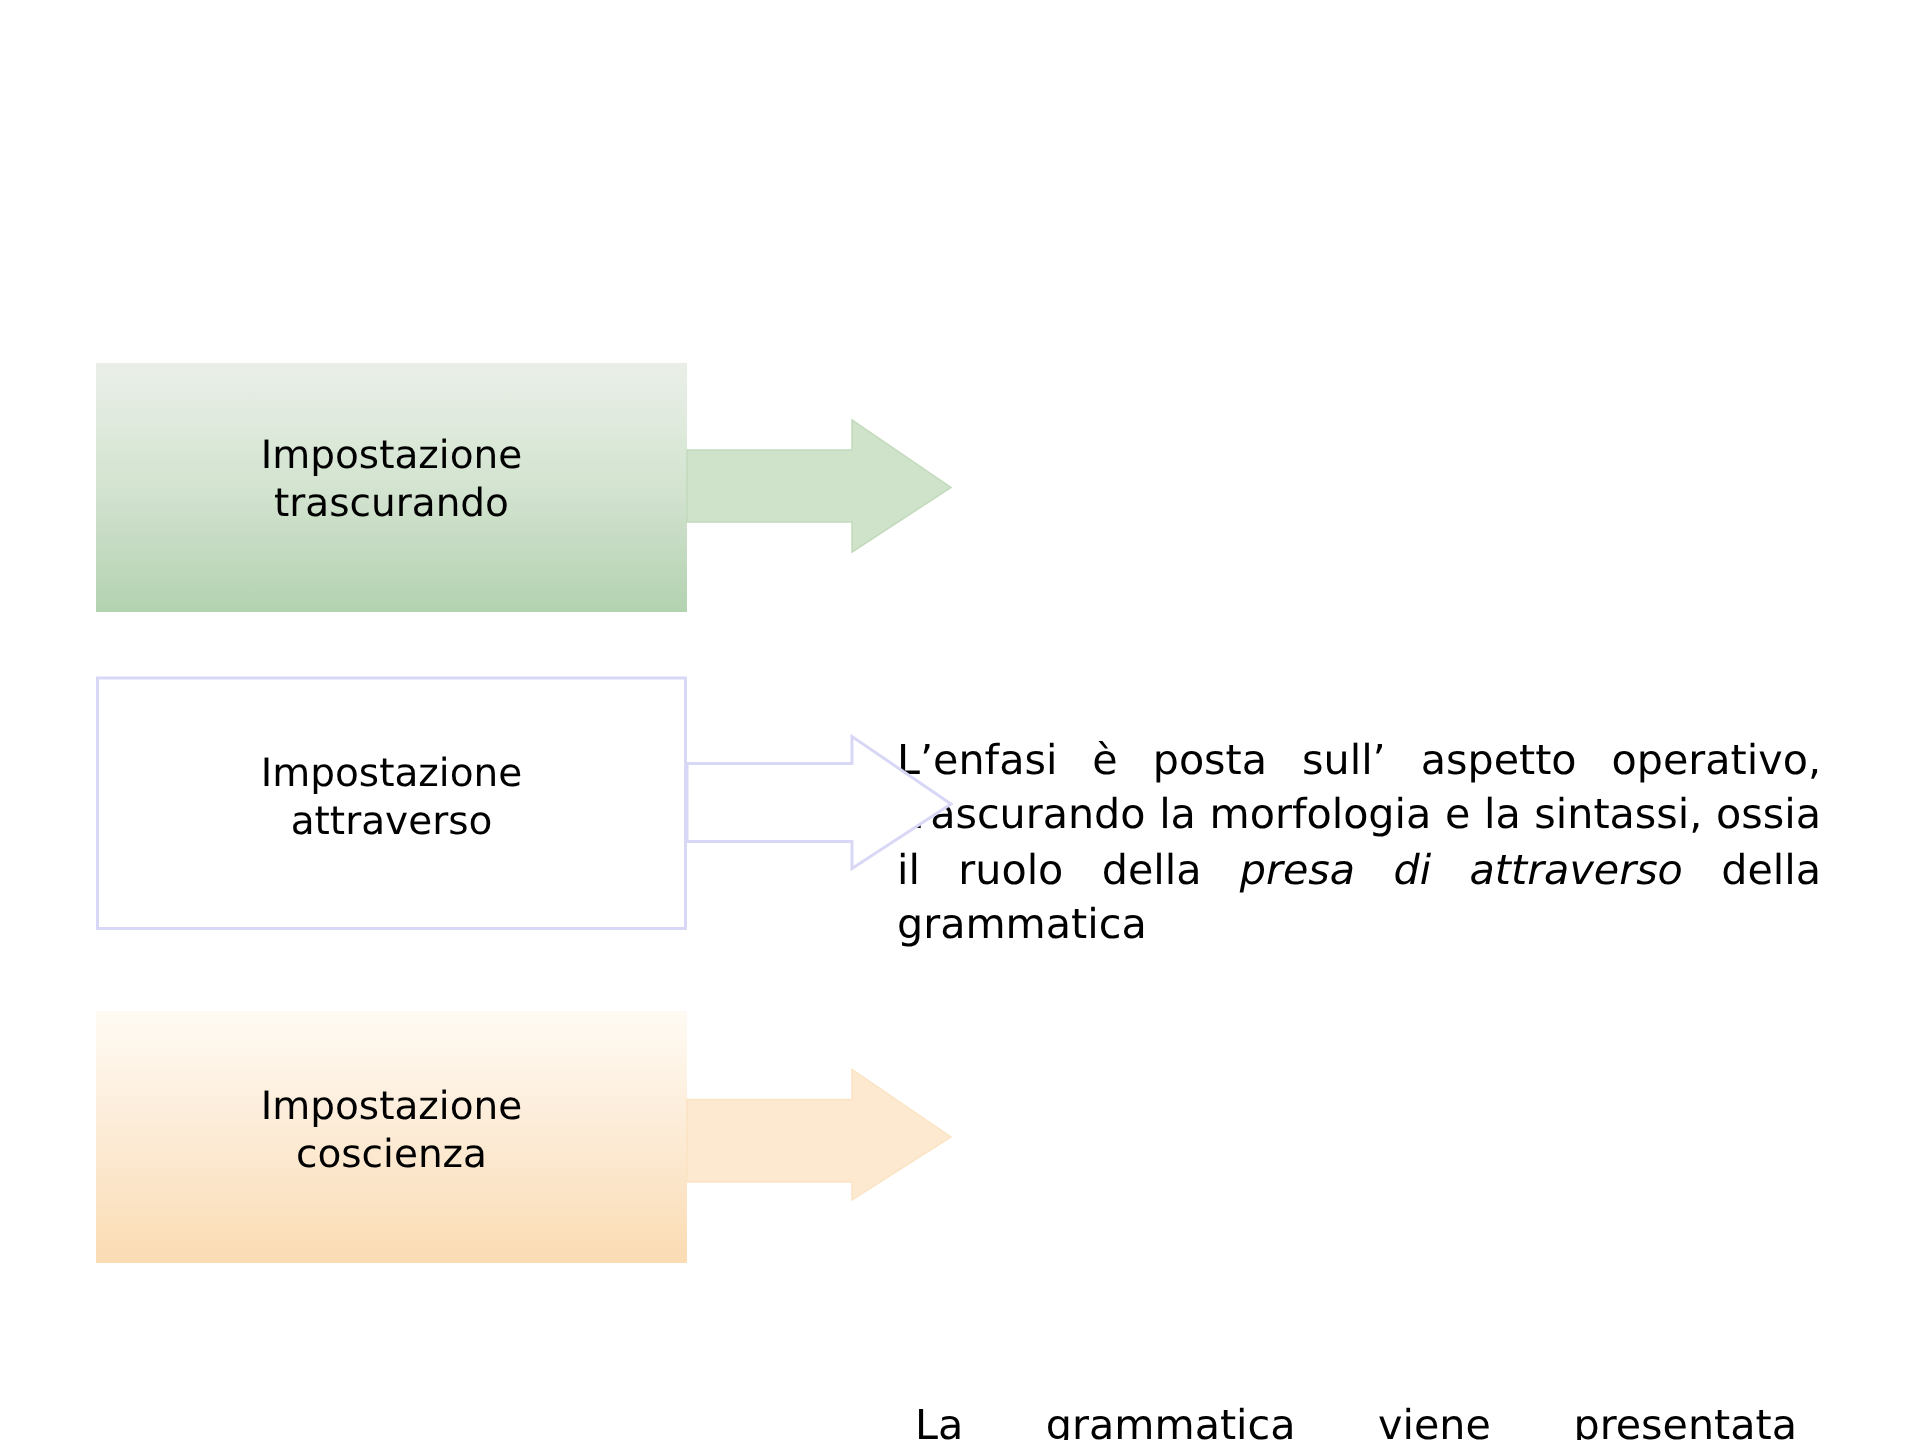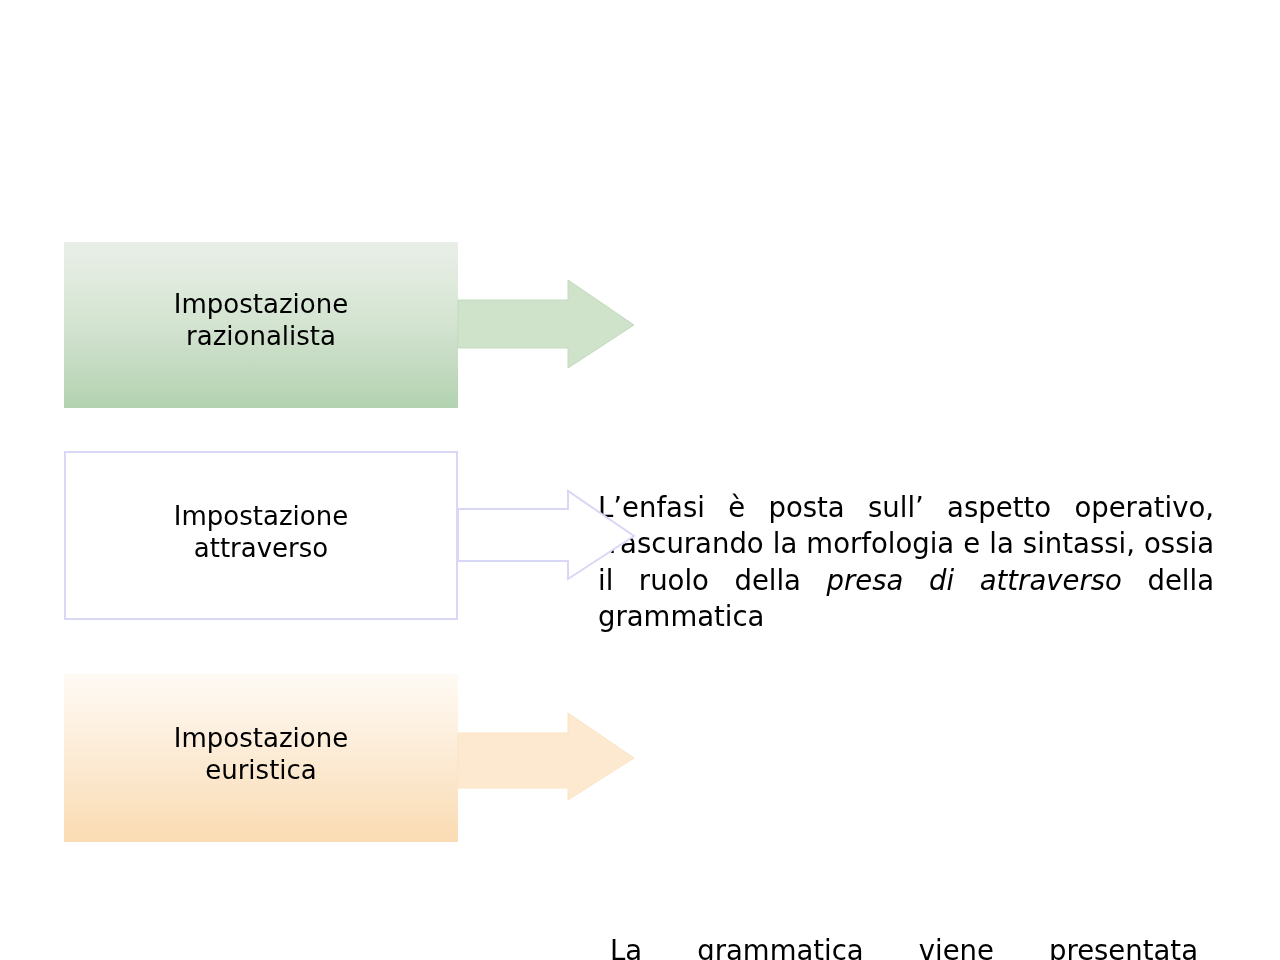--- a/index.html
+++ b/index.html
@@ -117,21 +117,21 @@
 
 <div id="slide">
 
 
   <div class="row" id="row-1">
     <div class="shape-wrap">
 
       <div class="label-box" id="box-1">
         <div class="label-text">
           <span>Impostazione</span><br>
-          <span>razionalista</span>
+          <span>trascurando</span>
         </div>
       </div>
 
       <svg class="arrow-svg" width="180" height="166" viewBox="0 0 180 166">
         <polygon points="0,58 110,58 110,38 176,83 110,126 110,106 0,106" fill="#cfe2ca" stroke="#c3dabd" stroke-width="1"></polygon>
       </svg>
 
     </div>
 
     <div class="body-text" id="text-1">
@@ -159,21 +159,21 @@
       <span>La grammatica viene presentata attraverso l’esperienza, in maniera implicita ed è poi applicata dagli studenti in maniera cosciente</span>
     </div>
   </div>
 
   <div class="row" id="row-3">
     <div class="shape-wrap">
 
       <div class="label-box" id="box-3">
         <div class="label-text">
           <span>Impostazione</span><br>
-          <span>euristica</span>
+          <span>coscienza</span>
         </div>
       </div>
 
       <svg class="arrow-svg" width="180" height="168" viewBox="0 0 180 168">
         <polygon points="0,59 110,59 110,39 176,84 110,126 110,114 0,114" fill="#fce9cf" stroke="#fbe4c4" stroke-width="1"></polygon>
       </svg>
 
     </div>
 
   </div>

